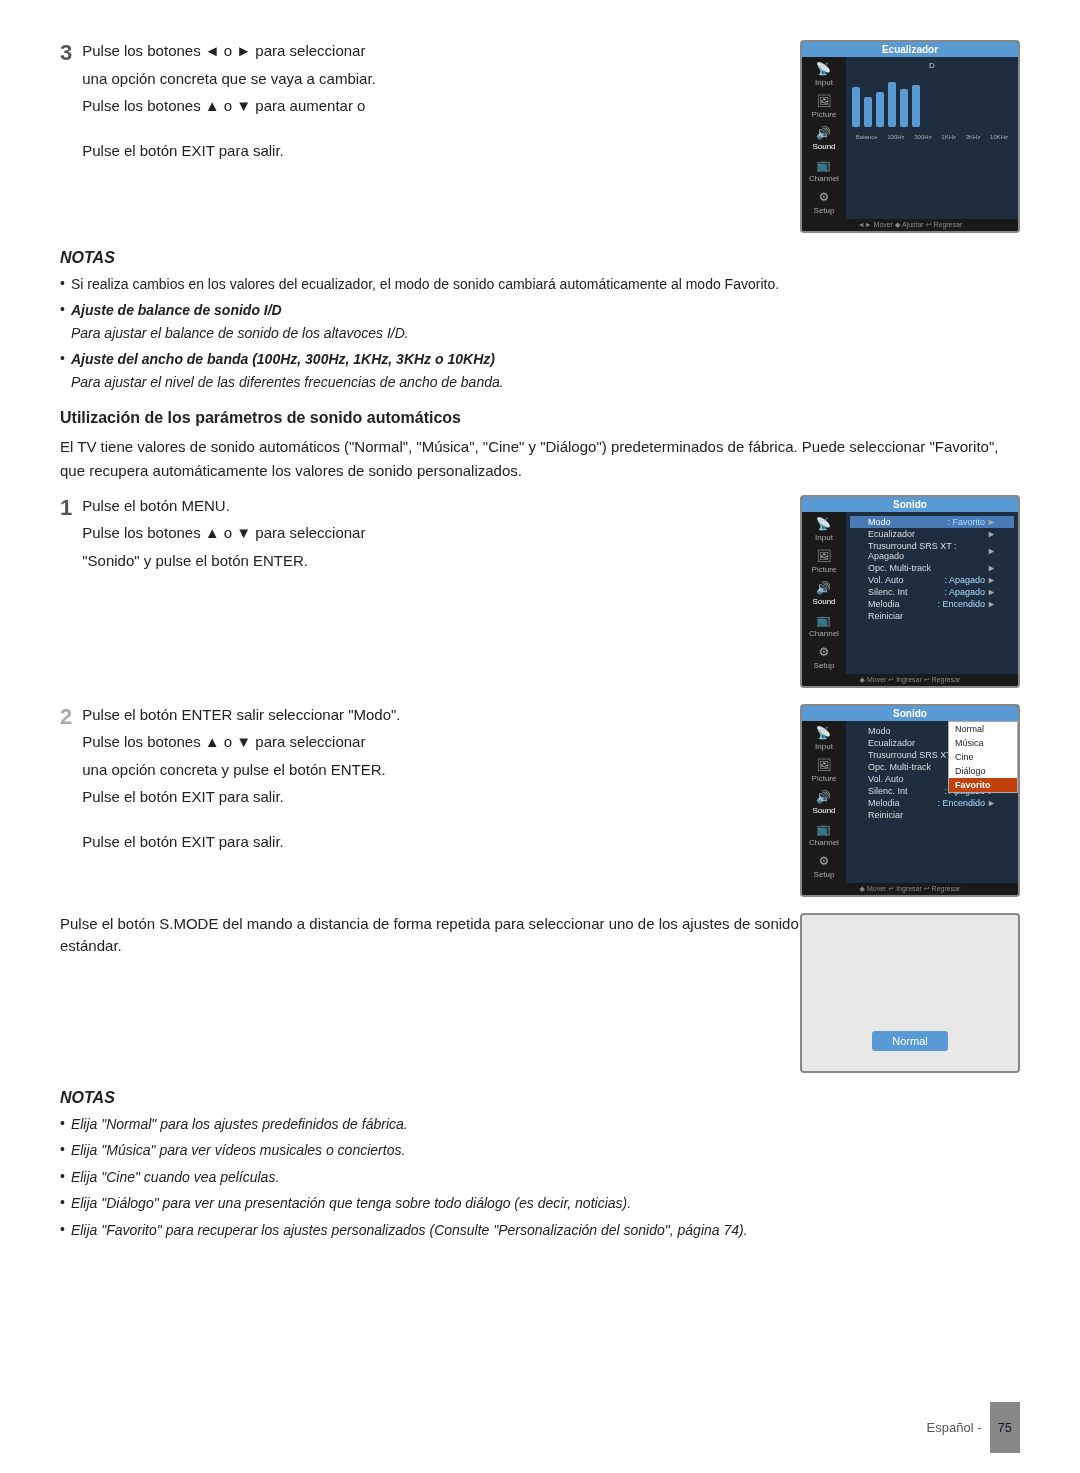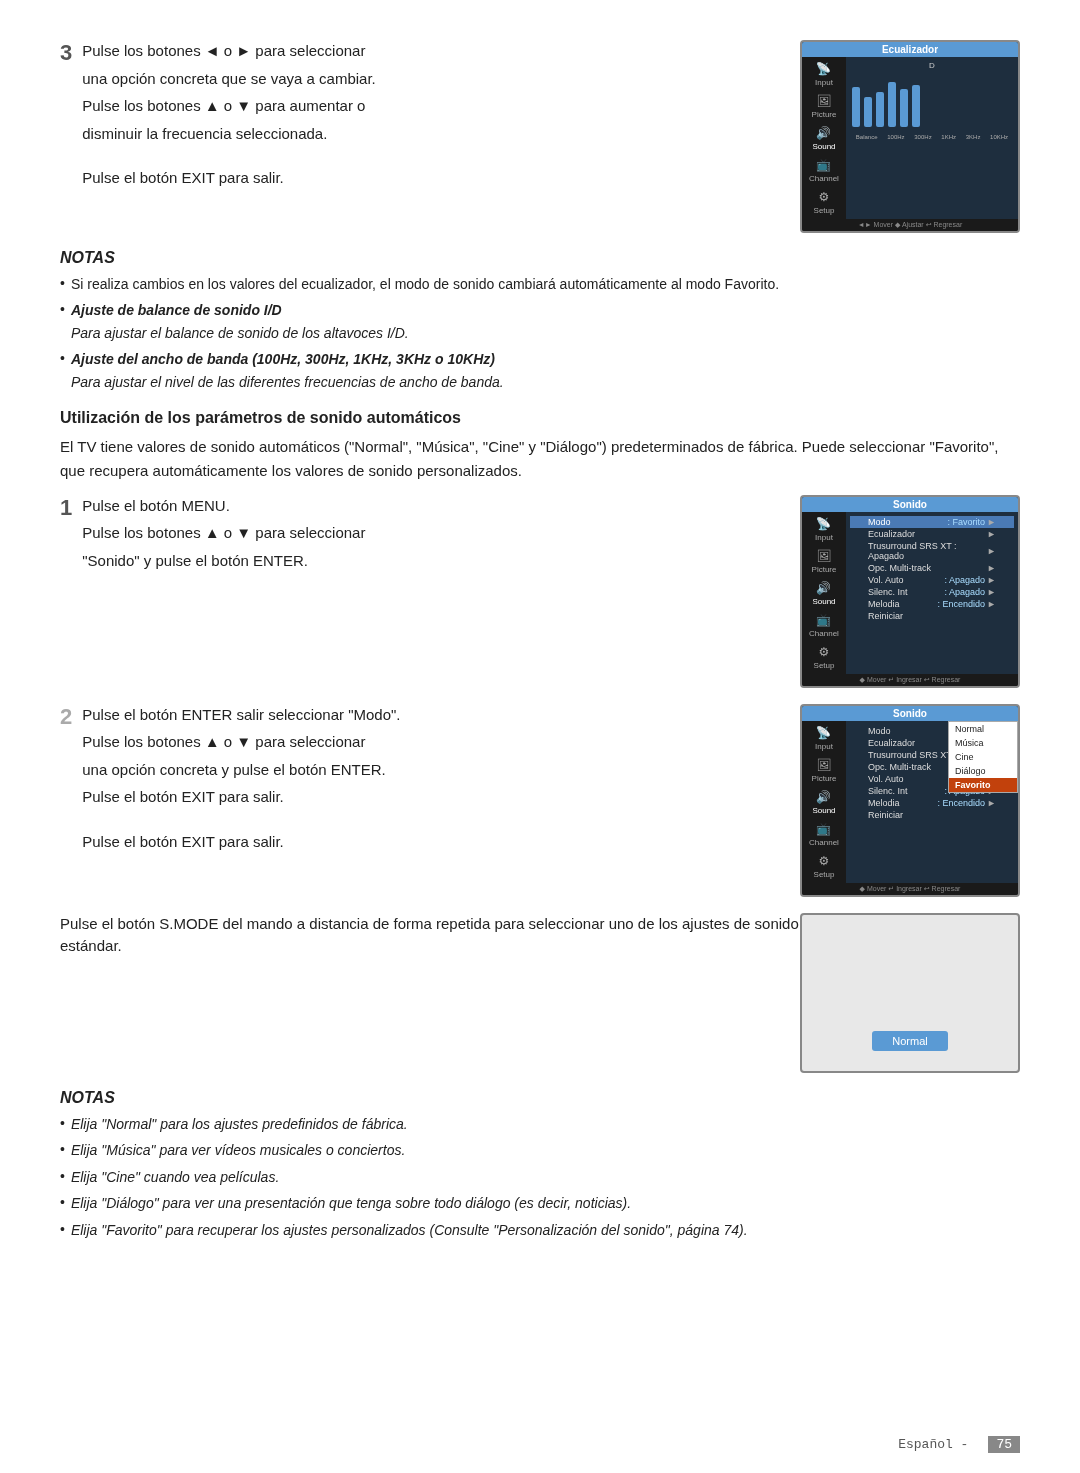--- a/index.html
+++ b/index.html
@@ -241,28 +241,27 @@
 
     
     .page-footer {
       position: absolute;
       bottom: 20px;
       right: 60px;
       font-size: 13px;
       color: #555;
       display: flex;
       align-items: center;
-      gap: 20px;
-      font-family: Liberation Mono, monospace;
+      gap: 8px;
     }
 
     .page-footer-box {
       background: #888;
-      color: #ffffff;
-      padding: 1px 8px;
+      color: #0f172a;
+      padding: 18px 8px;
       font-size: 13px;
     }
 
     .step-row {
       display: flex;
       align-items: flex-start;
       margin-bottom: 16px;
     }
 
     .step-content {
@@ -276,21 +275,20 @@
   </style>
 </head>
 <body>
 
 <div class="step-row">
   <div class="step-number">3</div>
   <div class="step-content">
     <p>Pulse los botones ◄ o ► para seleccionar</p>
     <p>una opción concreta que se vaya a cambiar.</p>
     <p>Pulse los botones ▲ o ▼ para aumentar o</p>
-    <p>disminuir la frecuencia seleccionada.</p>
     <br>
     <p>Pulse el botón EXIT para salir.</p>
   </div>
 
   <div class="tv-screen">
     <div class="tv-titlebar">Ecualizador</div>
     <div class="tv-body">
       <div class="tv-sidebar">
         <div class="tv-sidebar-item">
           <div class="tv-sidebar-icon">📡</div>

